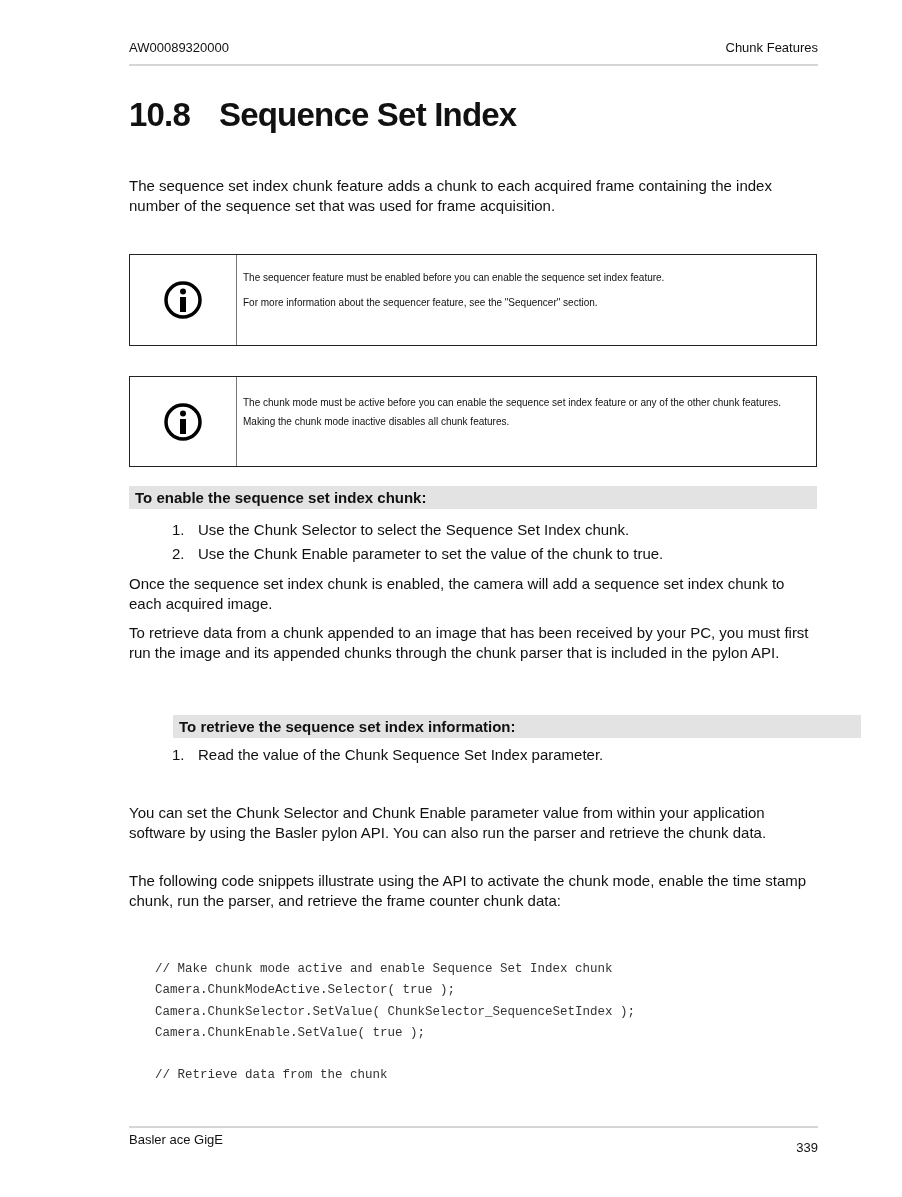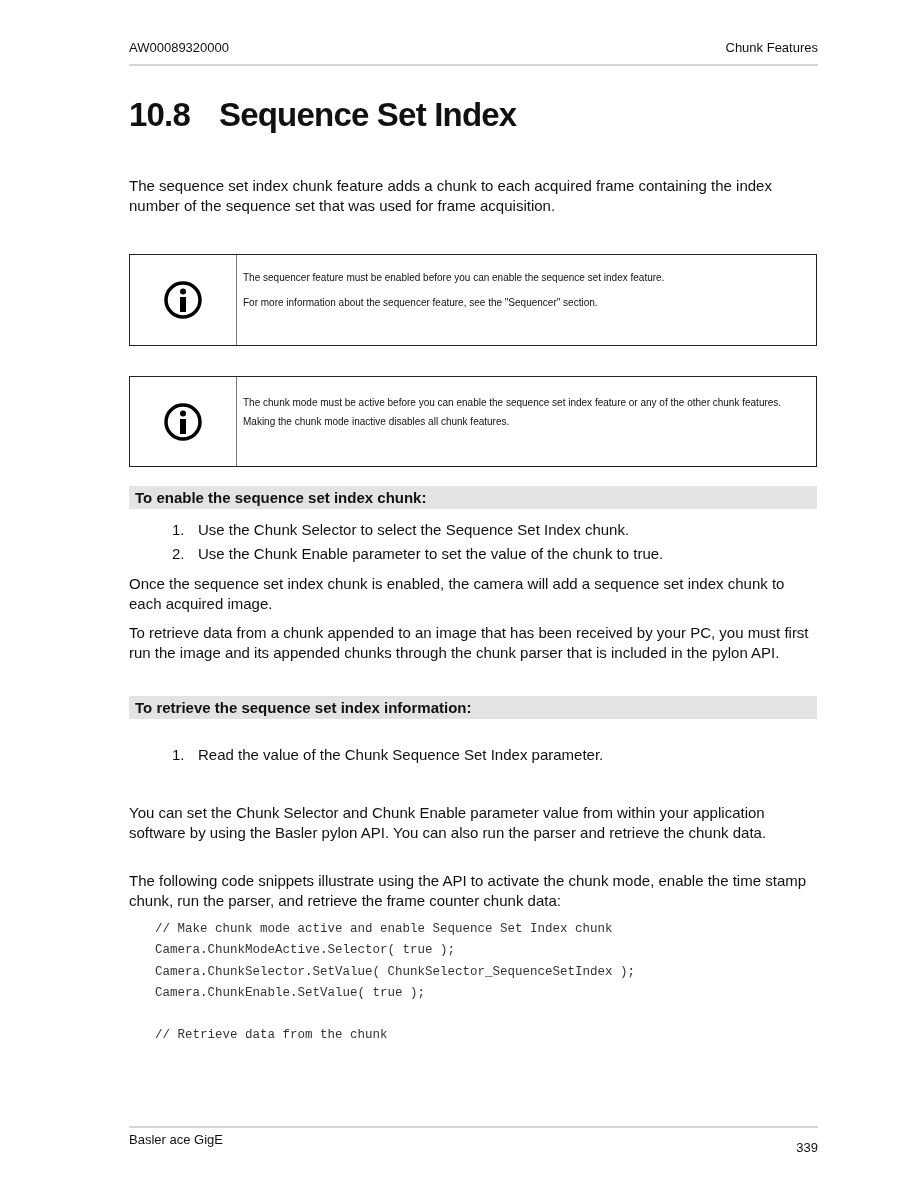--- a/index.html
+++ b/index.html
@@ -15,21 +15,21 @@
   .p { position:absolute; left:129px; width:690px; font-size:15px; line-height:19.5px; margin:0; }
   .note { position:absolute; left:129px; width:686px; border:1px solid #222; display:flex; }
   .note .ic { width:106px; border-right:1px solid #777; display:flex; align-items:center; justify-content:center; }
   .note .tx { padding:13px 8px 8px 6px; font-size:10px; line-height:19px; flex:1; }
   .note .tx p { margin:0 0 6px 0; }
   .bar { position:absolute; left:129px; width:688px; height:23px; background:#e3e3e3;
          font-weight:bold; font-size:15px; line-height:23px; }
   .bar span { padding-left:6px; }
   .li { position:absolute; left:129px; font-size:15px; line-height:19px;margin-left:43px; }
   .li .n { display:inline-block; width:26px; }
-  .code { position:absolute; left:155px; font-family:"Liberation Mono", monospace; font-size:12.5px; color:#333; }
+  .code { position:absolute; left:155px; font-family:"Liberation Mono", monospace; font-size:12.5px; color:#333;margin-top:40px; }
   .code div { height:21.3px; line-height:21.3px; white-space:pre; }
   .ftr { position:absolute; left:129px; right:84px; top:1126px; height:28px;
          border-top:2px solid #d6d6d6; font-size:13px; }
   .ftr .l { position:absolute; left:0; top:4px; }
   .ftr .r { position:absolute; right:0; top:12px; }
 </style>
 </head>
 <body>
 
 <div class="hdr">
@@ -71,21 +71,21 @@
 </div>
 
 <div class="bar" style="top:486px;"><span>To enable the sequence set index chunk:</span></div>
 
 <div class="li" style="top:520px;"><span class="n">1.</span><span>Use the Chunk Selector to select the Sequence Set Index chunk.</span></div>
 <div class="li" style="top:544px;"><span class="n">2.</span><span>Use the Chunk Enable parameter to set the value of the chunk to true.</span></div>
 
 <p class="p" style="top:574px;">Once the sequence set index chunk is enabled, the camera will add a sequence set index chunk to each acquired image.</p>
 <p class="p" style="top:623px;">To retrieve data from a chunk appended to an image that has been received by your PC, you must first run the image and its appended chunks through the chunk parser that is included in the pylon API.</p>
 
-<div class="bar" style="top:696px;"><span>To retrieve the sequence set index information:</span></div>
+<div class="bar" style="top:715px;margin-left:44px;"><span>To retrieve the sequence set index information:</span></div>
 
 <div class="li" style="top:745px;"><span class="n">1.</span><span>Read the value of the Chunk Sequence Set Index parameter.</span></div>
 
 <p class="p" style="top:803px;">You can set the Chunk Selector and Chunk Enable parameter value from within your application software by using the Basler pylon API. You can also run the parser and retrieve the chunk data.</p>
 <p class="p" style="top:851px;margin-top:20px;">The following code snippets illustrate using the API to activate the chunk mode, enable the time stamp chunk, run the parser, and retrieve the frame counter chunk data:</p>
 
 <div class="code" style="top:919px;">
   <div>// Make chunk mode active and enable Sequence Set Index chunk</div>
   <div>Camera.ChunkModeActive.Selector( true );</div>
   <div>Camera.ChunkSelector.SetValue( ChunkSelector_SequenceSetIndex );</div>

